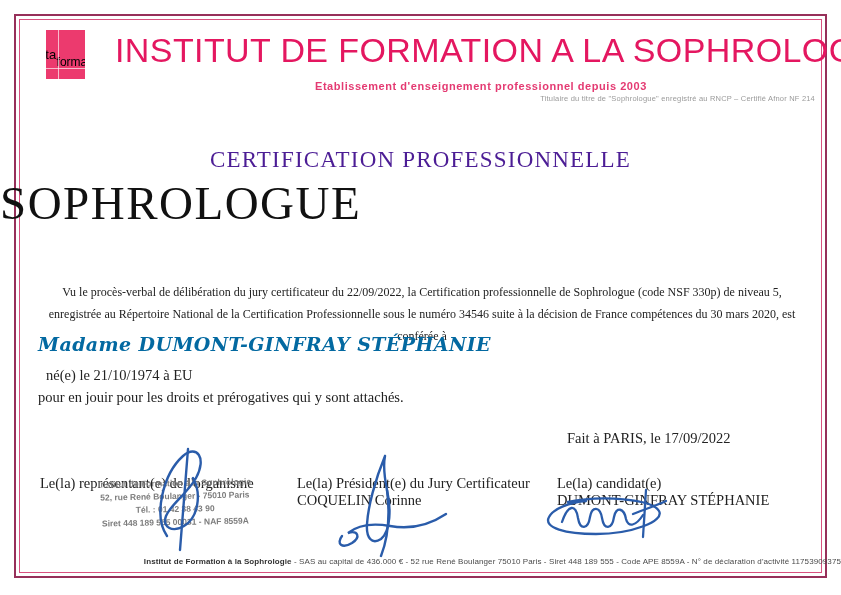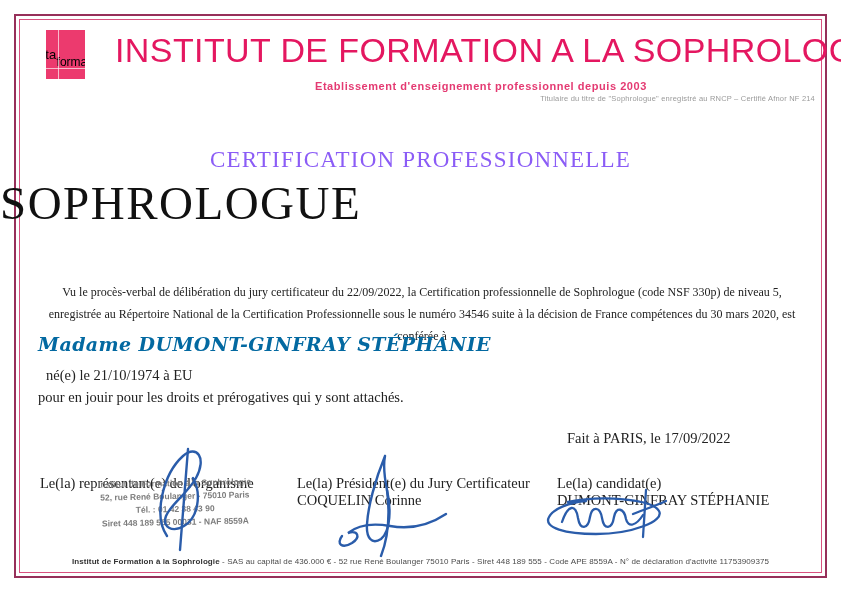--- a/index.html
+++ b/index.html
@@ -38,21 +38,21 @@
     color:#e43a72; letter-spacing:0.55px;
   }
   .subtagline {
     position:absolute; right:26px; top:94px; width:500px; text-align:right;
     font-family:"Liberation Sans", sans-serif; font-size:7.5px; color:#9a9a9a;
     letter-spacing:0.2px;
   }
   
   .cert-line1 {
     position:absolute; left:0; right:0; top:147px; text-align:center;
-    font-size:23px; color:#8b5cf6; letter-spacing:1.2px;
+    font-size:23px; color:#4c1d95; letter-spacing:1.2px;
   }
   .cert-line2 {
     position:absolute; left:0; right:0; top:176px; text-align:left;
     font-size:47px; color:#111; letter-spacing:1.5px;
   }
   
   .body-par {
     position:absolute; left:38px; top:281px; width:768px;
     font-size:12px; color:#222; line-height:22px;text-align:center;
   }
@@ -67,21 +67,21 @@
   
   .sig-role, .sig-name { position:absolute; font-size:14.5px; color:#222; white-space:nowrap; }
   .stamp {
     position:absolute; left:93px; top:477px; width:164px; text-align:center;
     font-family:"Liberation Sans", sans-serif; font-size:8.5px; font-weight:bold;
     color:#7d7d7d; line-height:13px; transform:rotate(-1.2deg);
   }
   .sig-svg { position:absolute; }
   
   .footer {
-    position:absolute; left:0; right:0; top:557px; text-align:center;
+    position:absolute; left:0; right:0; top:557px; text-align:right;
     font-family:"Liberation Sans", sans-serif; font-size:8px; color:#4a4a4a;
     letter-spacing:0.1px;
   }
   .footer .b { font-weight:bold; color:#333; }
 </style>
 </head>
 <body>
 
 <div class="page">
   <div class="border-outer"></div>

